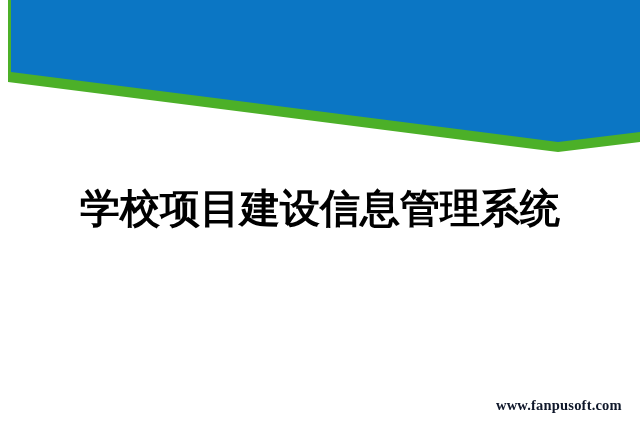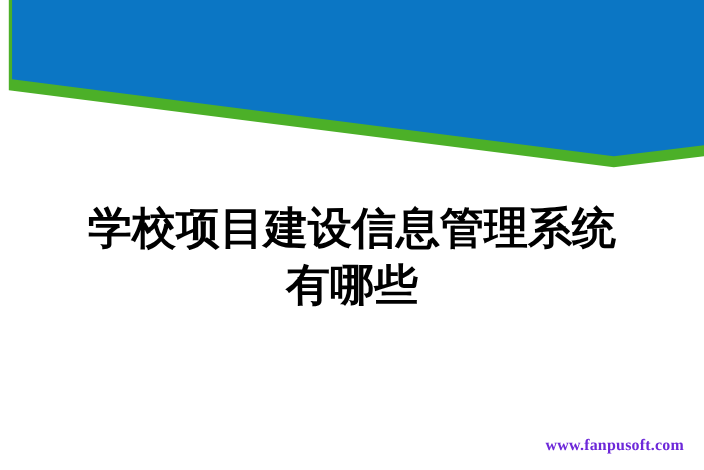--- a/index.html
+++ b/index.html
@@ -91,41 +91,40 @@
     line-height: 30px;
     white-space: nowrap;
   }
   .logo-url {
     position: absolute;
     left: 2px;
     top: 38px;
     font-family: "Liberation Serif", "DejaVu Serif", serif;
     font-size: 14.5px;
     font-weight: bold;
-    color: #6d28d9;
+    color: #0f172a;
     letter-spacing: 0.2px;
     white-space: nowrap;
   }
 </style>
 </head>
 <body>
 
 <div class="slide">
 
   <div class="banner">
     <svg viewBox="0 0 640 160" xmlns="http://www.w3.org/2000/svg" aria-hidden="true">
 
       <polygon points="8,0 640,0 640,142 558,152 8,82" fill="#4cb028"></polygon>
 
       <polygon points="11,0 640,0 640,132 558,142 11,72" fill="#0b76c4"></polygon>
     </svg>
   </div>
 
   <div class="title-block">
     <span class="title-line">学校项目建设信息管理系统</span>
-    <span class="title-line">有哪些</span>
   </div>
 
   <div class="logo">
     <div class="logo-url">www.fanpusoft.com</div>
   </div>
 
 </div>
 
 </body></html>

